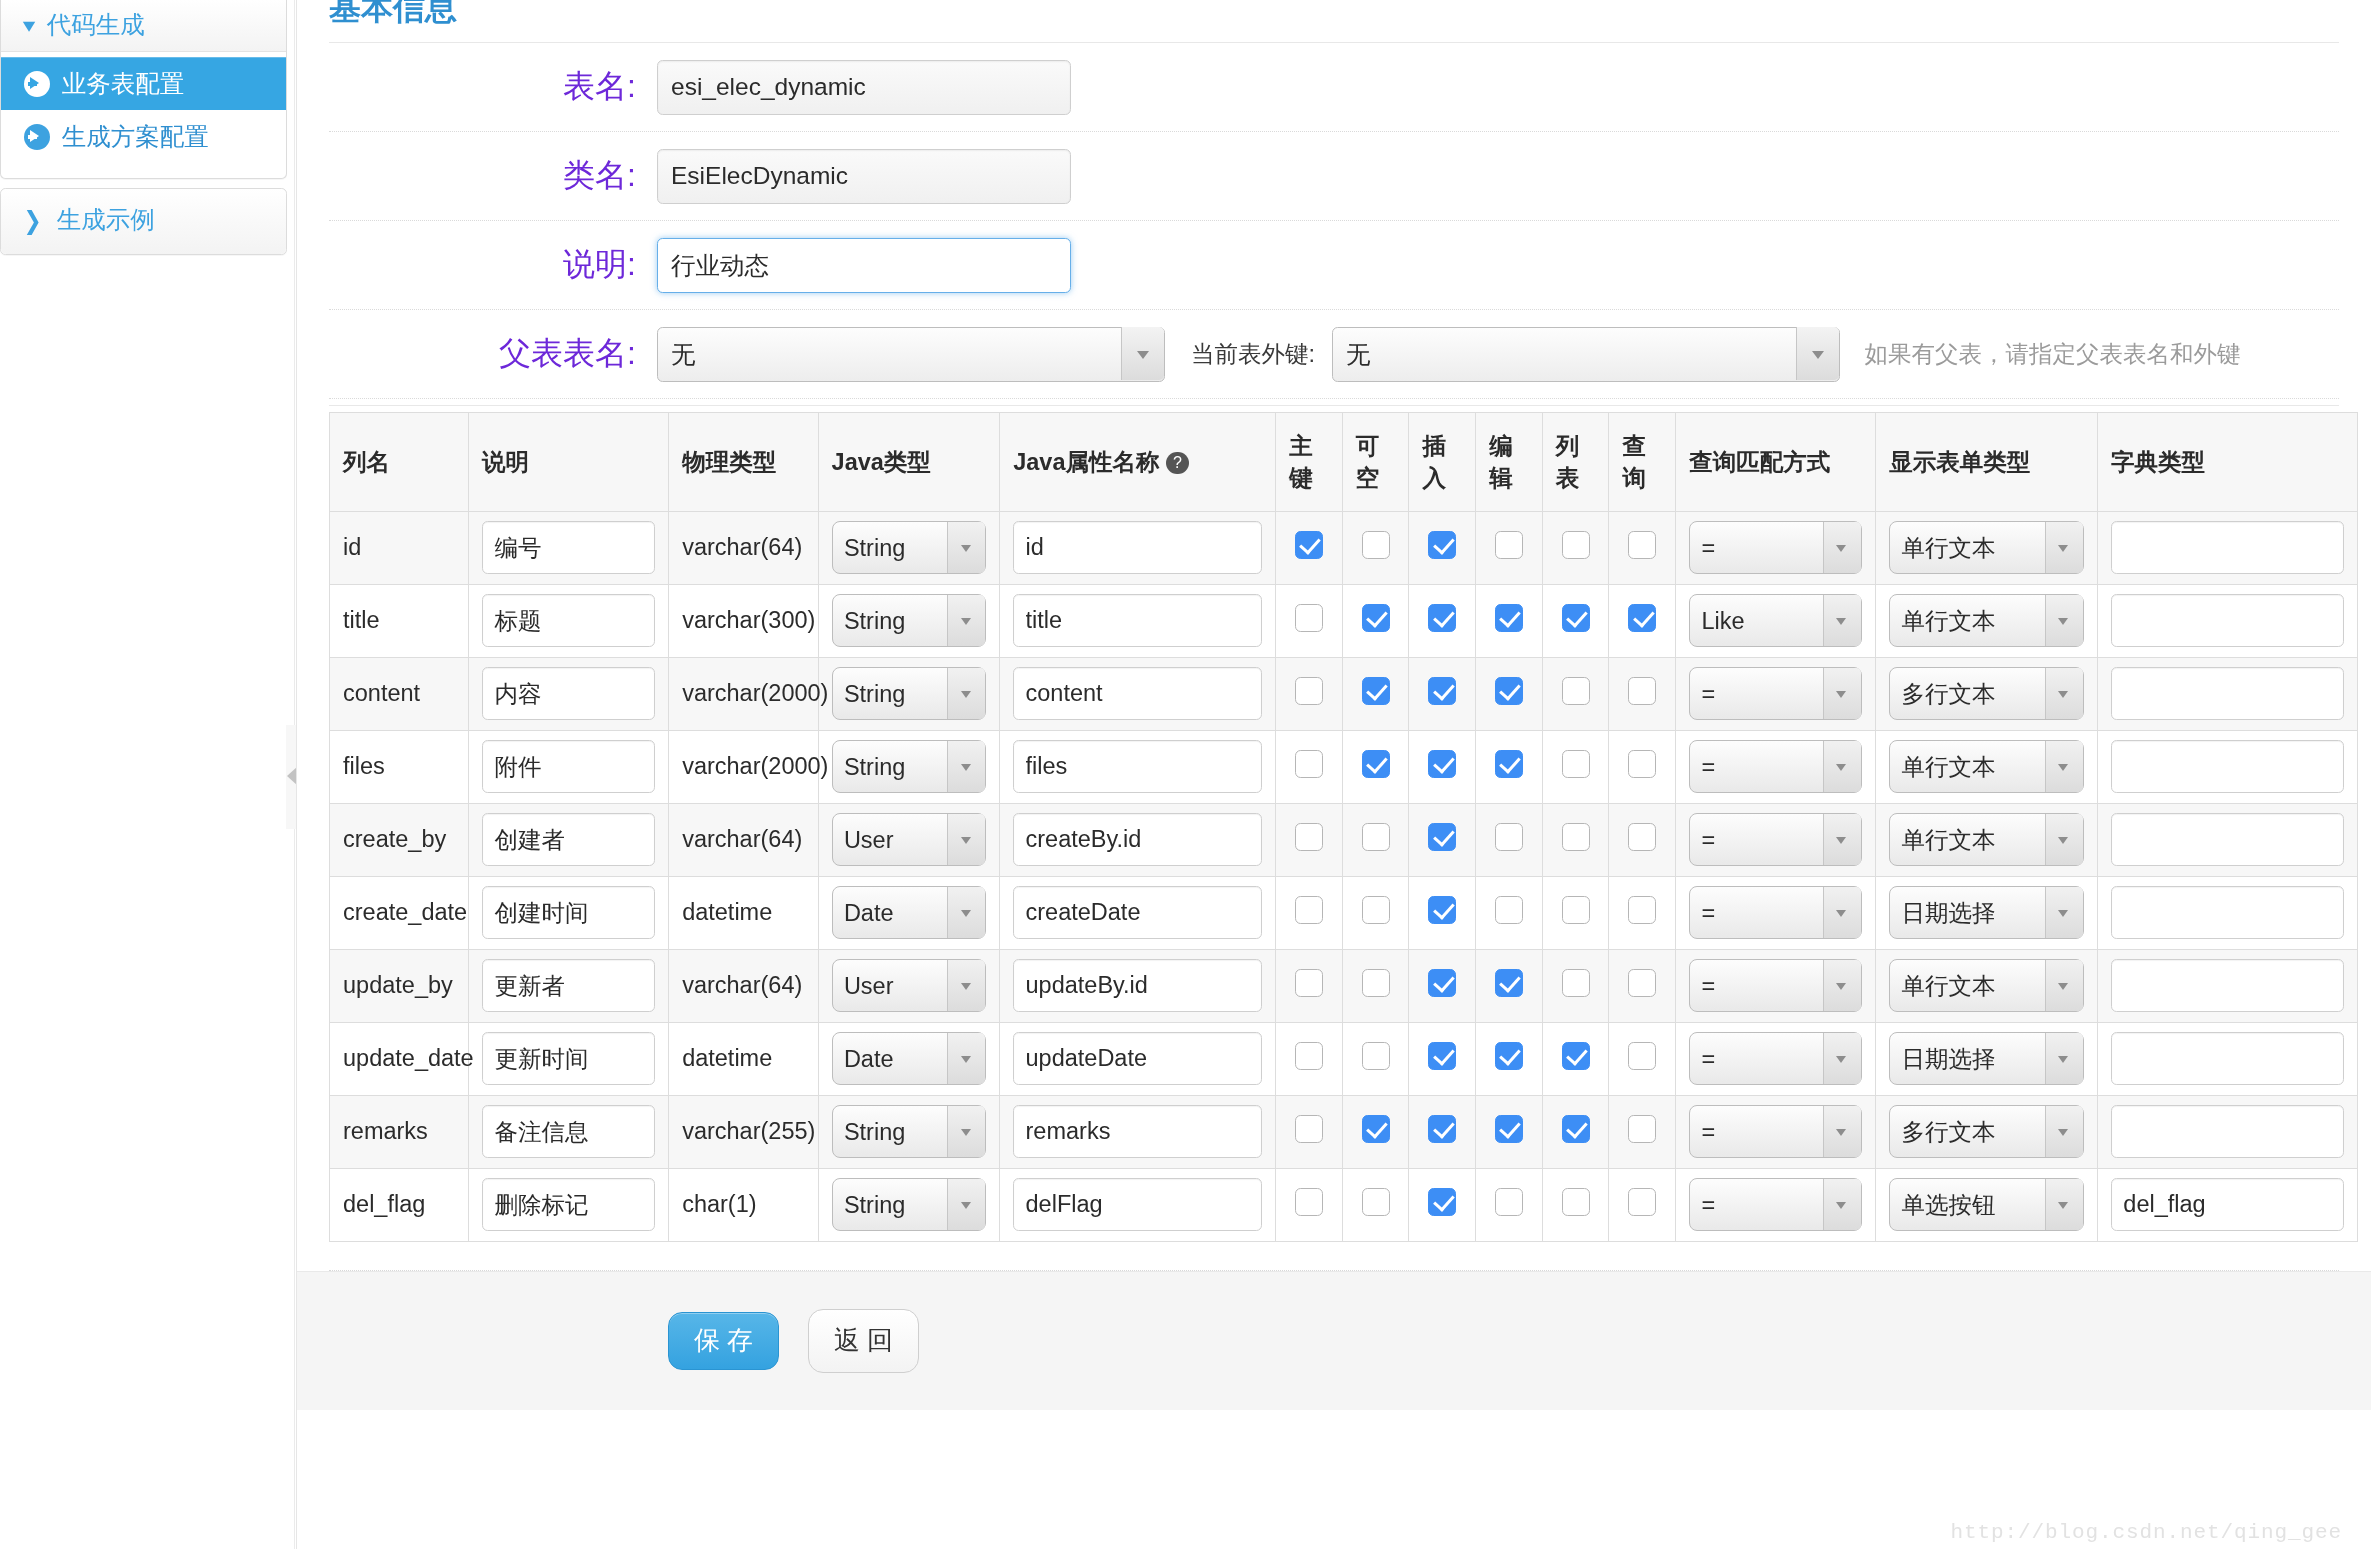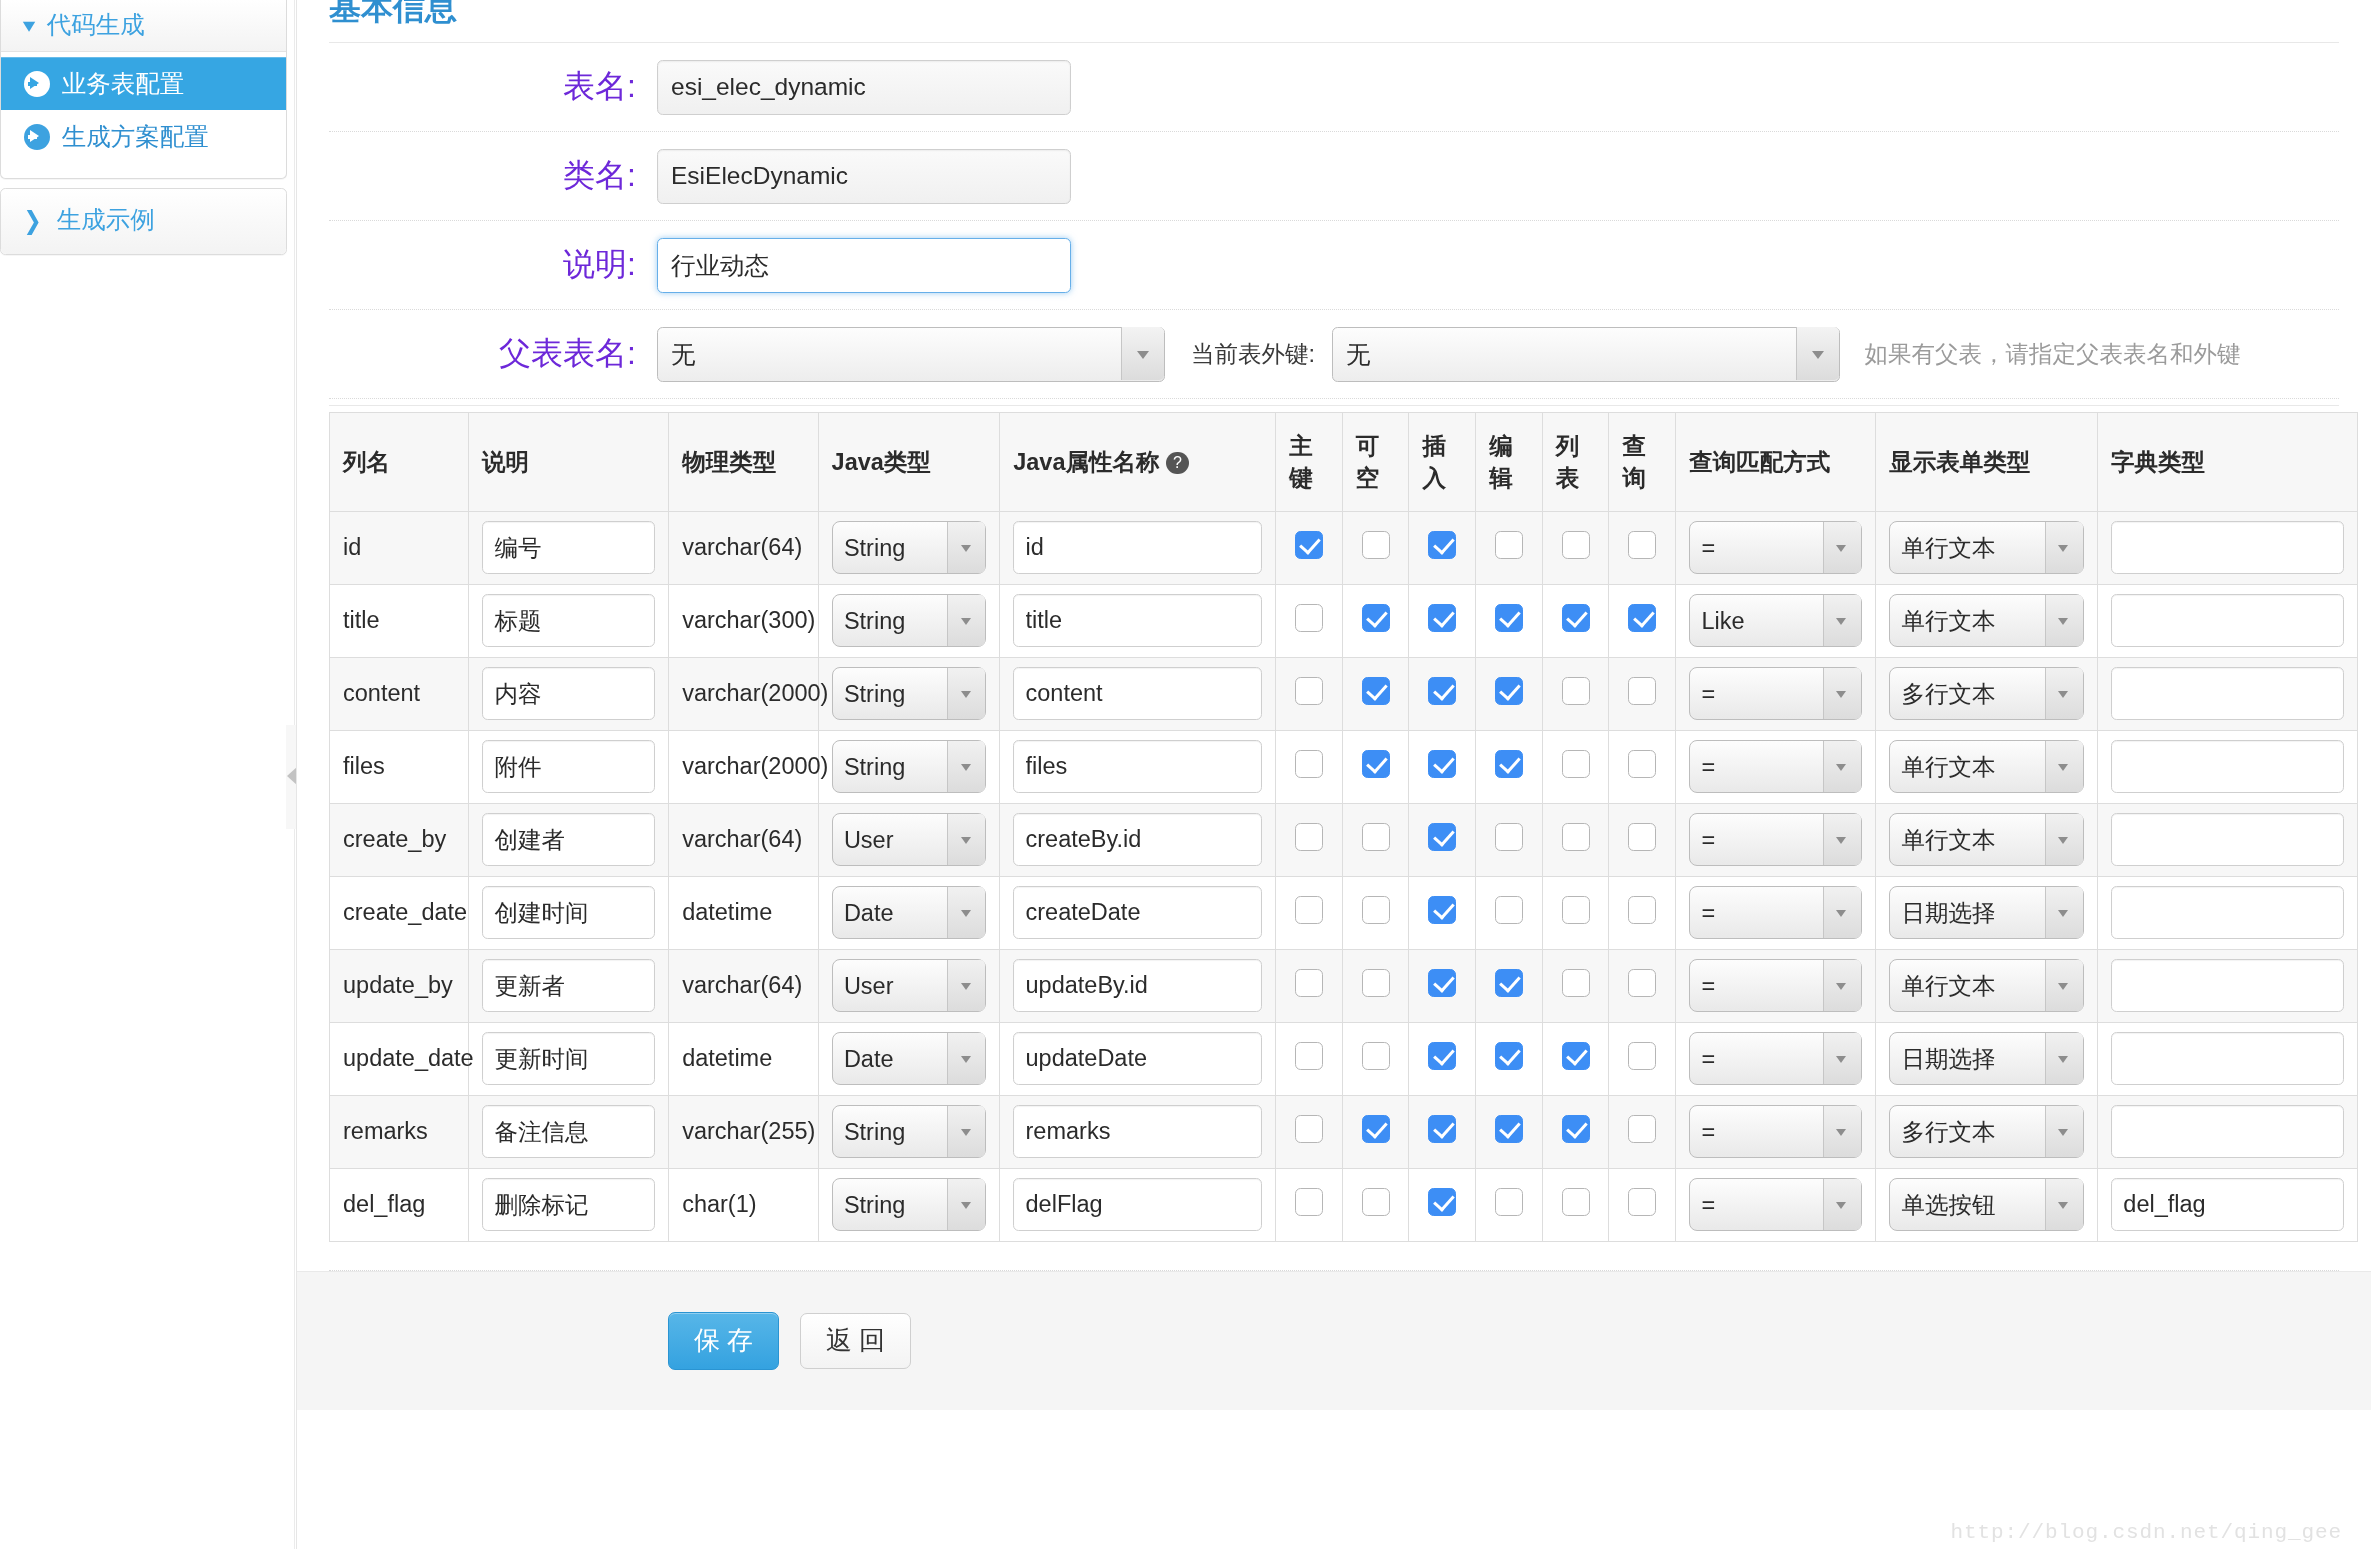--- a/index.html
+++ b/index.html
@@ -227,28 +227,28 @@
     margin: 0 0 0 0;
     background: #f5f5f5;
     border-top: 0.9px solid #e9e9e9;
     height: 139px;
     display:flex; align-items:center;
     padding-left: 371px;
   }
   .btn-primary {
     height: 58px; min-width: 111px; padding: 0 24.5px;
     background: linear-gradient(#57b6e8,#34a2e0);
-    border: 0.9px solid #2a94d2; border-radius: 7px;
+    border: 0.9px solid #2a94d2; border-radius: 14px;
     color:#fff; font-size: 26px; font-family: inherit; cursor:pointer;
     box-shadow: 0 0.9px 0 rgba(255,255,255,.35) inset;
   }
   .btn-default {
-    height: 56px; min-width: 111px; padding: 0 24.5px; margin-left: 21px;
+    height: 64px; min-width: 111px; padding: 0 24.5px; margin-left: 29px;
     background: linear-gradient(#ffffff,#f3f3f3);
-    border: 0.9px solid #cfcfcf; border-radius: 7px;
+    border: 0.9px solid #cfcfcf; border-radius: 15px;
     color:#333; font-size: 26px; font-family: inherit; cursor:pointer;
   }
   .watermark {
     position:absolute; right: 29px; bottom: 5.6px;
     font-family: "Liberation Mono","DejaVu Sans Mono", monospace;
     font-size: 21px; color: #e2e2e2; letter-spacing: 0.9px;
   }
 </style>
 </head>
 <body>

